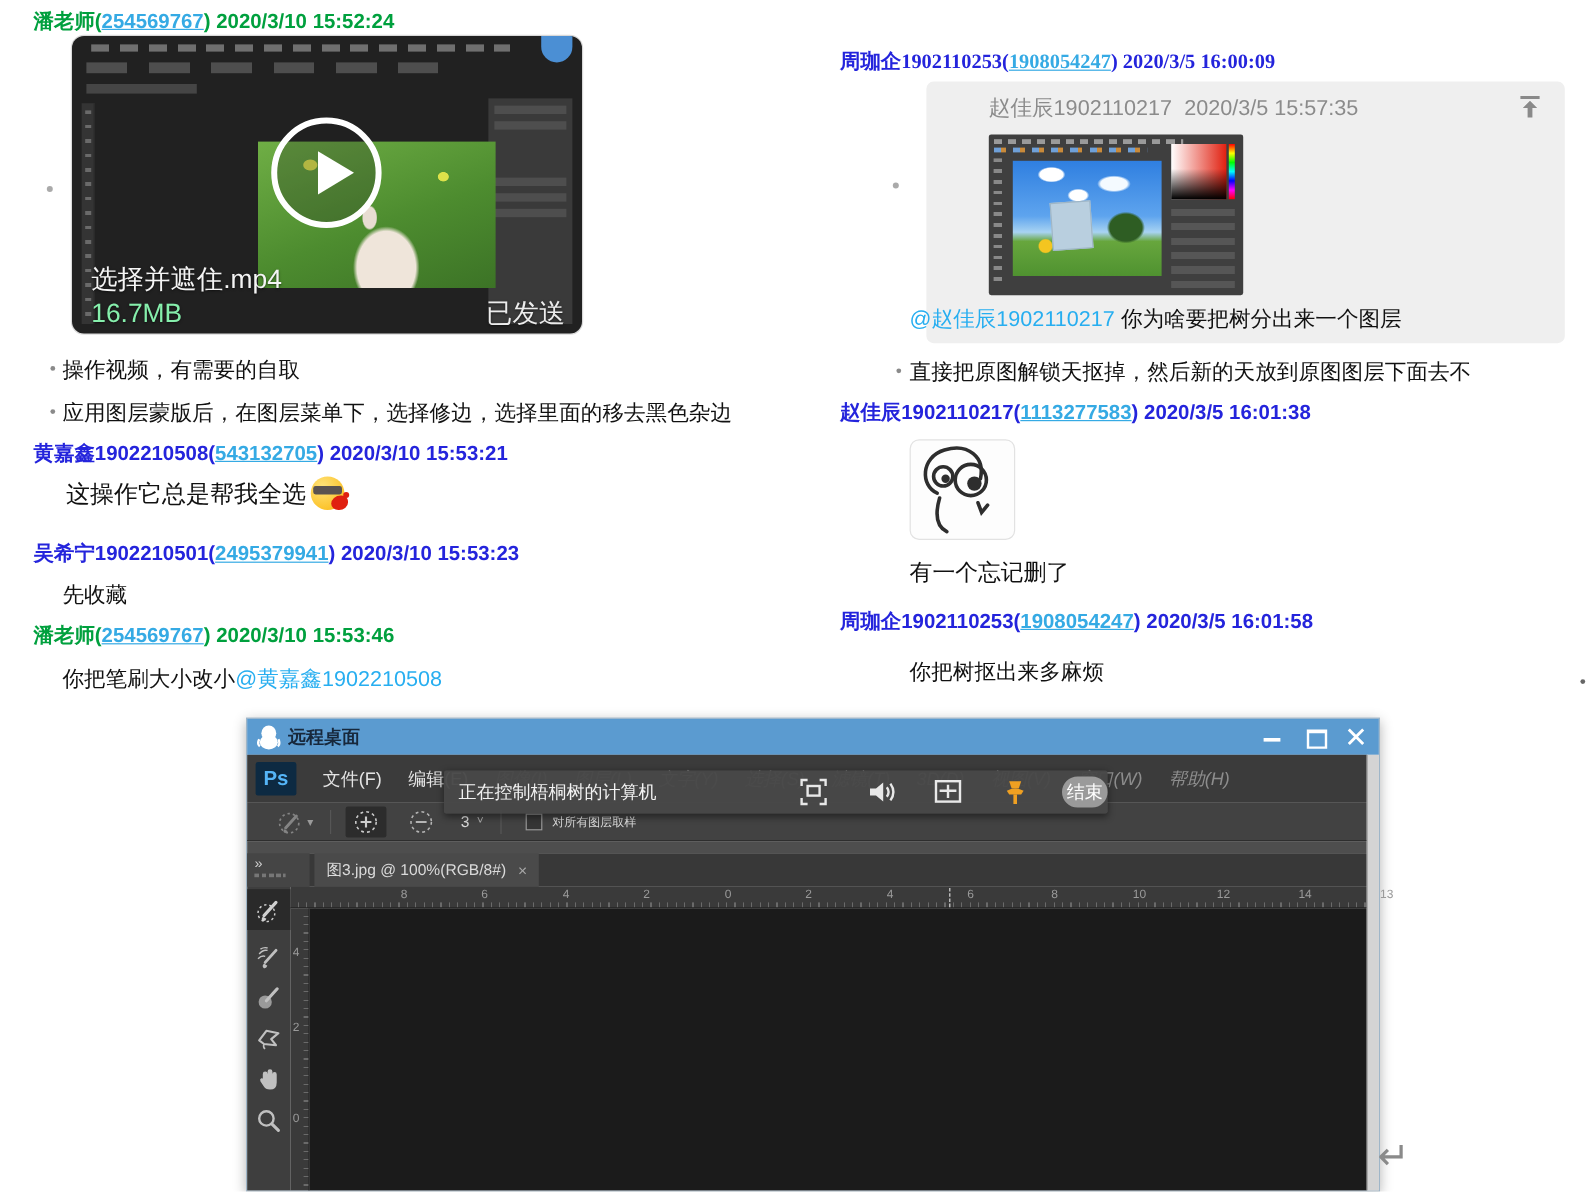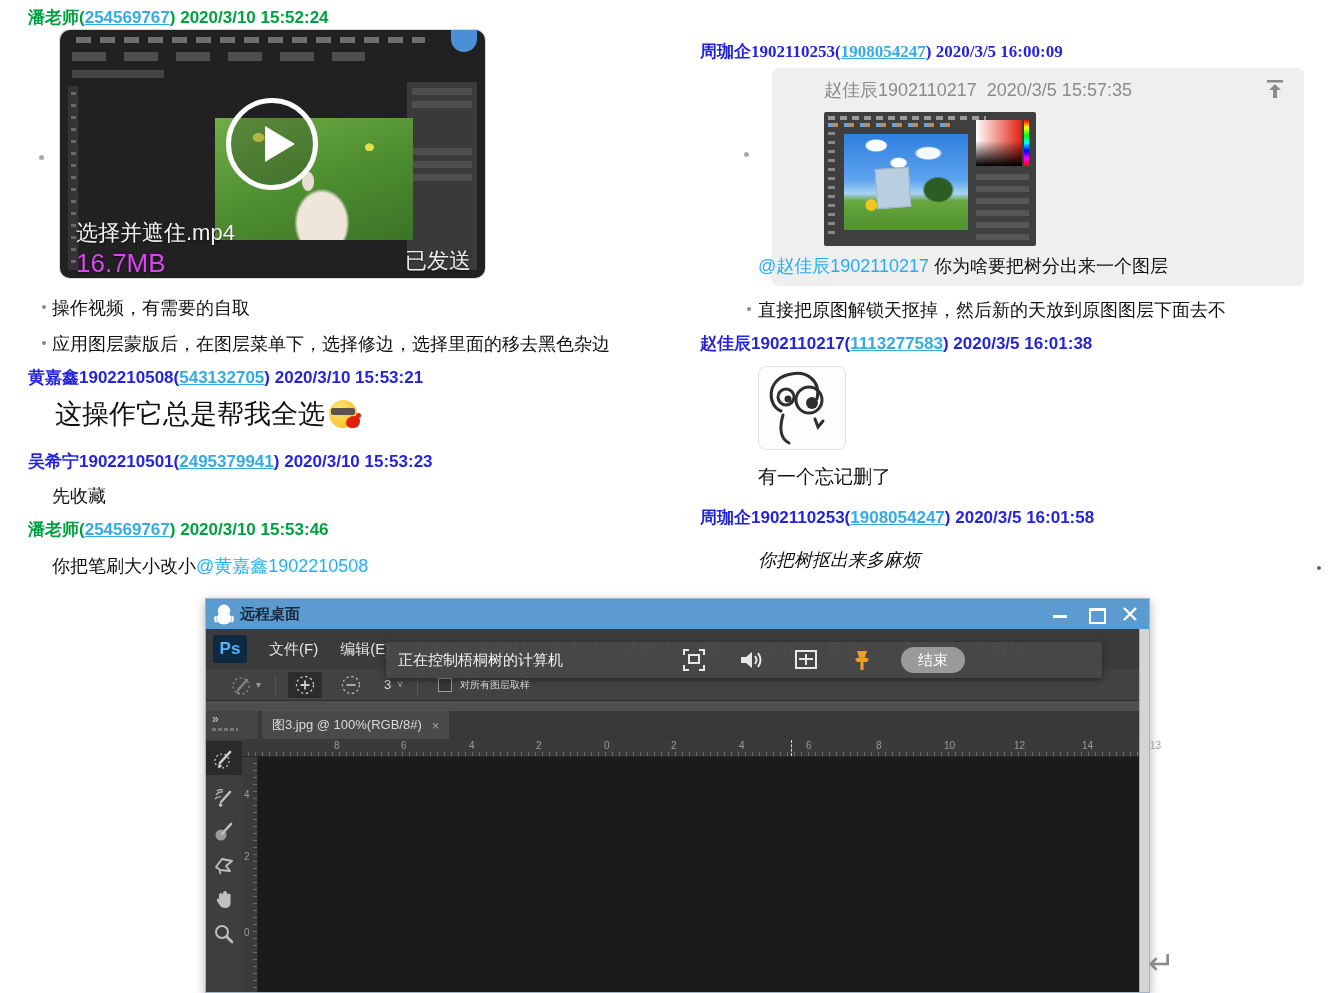--- a/index.html
+++ b/index.html
@@ -10,21 +10,21 @@
   
   .msg-header { position:absolute; font-size:17px; font-weight:bold; white-space:nowrap; }
   .hdr-green { color:#00A03E; }
   .hdr-blue  { color:#2424DC; }
   .qq-link { color:#35AAE4; text-decoration:underline; cursor:pointer; }
   .paren-wrap::before { content:"("; } .paren-wrap::after { content:")"; }
   .msg-line { position:absolute; font-size:18px; color:#111; white-space:nowrap; }
   .bullet { position:absolute; width:4px; height:4px; background:#8a8a8a; border-radius:50%; }
   .side-dot { position:absolute; width:5px; height:5px; background:#aaa; border-radius:50%; }
   .mention { color:#27AEF0; cursor:pointer; }
-  .big-line { position:absolute; font-size:27px; color:#111; white-space:nowrap; display:flex; align-items:center; }
+  .big-line { position:absolute; font-size:20px; color:#111; white-space:nowrap; display:flex; align-items:center; }
 
   
   .emoji { display:inline-block; width:30px; height:30px; position:relative; margin-left:3px; }
   .emoji .face { position:absolute; inset:1px; border-radius:50%;
      background:radial-gradient(circle at 35% 30%, #ffe37a, #fcc42d 70%, #eda912); }
   .emoji .shades { position:absolute; left:3px; right:3px; top:9px; height:7px; background:#5b5350;
      border-radius:2px; }
   .emoji .blood { position:absolute; right:-2px; bottom:1px; width:14px; height:12px; background:#e02010;
      border-radius:60% 40% 55% 45%; }
   .emoji .blood::after { content:""; position:absolute; right:-1px; top:-3px; width:5px; height:5px;
@@ -52,21 +52,21 @@
        radial-gradient(7px 6px at 78% 24%, #dde24a 0 60%, transparent 70%),
        radial-gradient(42px 52px at 54% 86%, #efe5da 0 58%, rgba(239,229,218,0) 66%),
        radial-gradient(10px 16px at 47% 52%, #e8ddd2 0 55%, transparent 65%),
        linear-gradient(160deg,#6fae45, #4d8c2f 55%, #3c7326); }
   .vc-play { position:absolute; left:166px; top:68px; width:92px; height:92px; border:5px solid #fff;
      border-radius:50%; background:rgba(30,30,30,.25); cursor:pointer; }
   .vc-play::after { content:""; position:absolute; left:34px; top:23px;
      border-left:30px solid #fff; border-top:18px solid transparent; border-bottom:18px solid transparent; }
   .vc-filename { position:absolute; left:16px; top:188px; font-size:22px; color:#f4f4f4;
      text-shadow:0 1px 2px rgba(0,0,0,.6); }
-  .vc-size { position:absolute; left:16px; top:218px; font-size:26px; color:#d946ef;
+  .vc-size { position:absolute; left:16px; top:218px; font-size:22px; color:#86efac;
      text-shadow:0 1px 2px rgba(0,0,0,.6); }
   .vc-status { position:absolute; right:14px; top:216px; font-size:22px; color:#ececec;
      text-shadow:0 1px 2px rgba(0,0,0,.6); }
 
   
   .quote-box { position:absolute; left:728px; top:68px; width:532px; height:218px; background:#efefef;
      border-radius:6px;margin-left:44px; }
   .quote-hdr { position:absolute; left:52px; top:10px; font-size:18px; color:#8b8b8b; white-space:nowrap; }
   .jump-icon { position:absolute; right:18px; top:10px; width:22px; height:22px; cursor:pointer; }
   .ps-thumb { position:absolute; left:52px; top:44px; width:212px; height:134px; background:#3f3f3f;
@@ -114,21 +114,21 @@
      border:2px solid #fff; border-top-width:3px; }
   .wb-close svg { position:absolute; left:9px; top:7px; }
 
   .ps-menubar { position:absolute; left:0; top:30px; right:10px; height:40px; background:#3b3b3b;
      display:flex; align-items:center; }
   .ps-logo { width:34px; height:28px; margin-left:7px; background:#0d2a42; color:#55b5f7; font-weight:bold;
      font-size:17px; display:flex; align-items:center; justify-content:center; border-radius:2px; }
   .menu-item { font-size:15px; color:#e4e4e4; margin-left:22px; white-space:nowrap; cursor:pointer; }
   .menu-item.dim { color:#8d8d8d;font-style:italic; }
 
-  .ctl-overlay { position:absolute; left:180px; top:43px; width:716px; height:36px;
+  .ctl-overlay { position:absolute; left:164px; top:43px; width:553px; height:36px;
      background:rgba(72,72,72,.96); border-radius:2px; box-shadow:0 2px 6px rgba(0,0,0,.45);
      display:flex; align-items:center; z-index:5; }
   .ctl-text { color:#f2f2f2; font-size:15px; margin-left:12px; white-space:nowrap; }
   .ctl-icon { width:26px; height:26px; margin-left:30px; cursor:pointer; flex:0 0 auto; }
   .ctl-end { margin-left:26px; width:64px; height:26px; border-radius:13px; background:#9a9a9a;
      color:#fff; font-size:15px; display:flex; align-items:center; justify-content:center; cursor:pointer; }
 
   .ps-optionsbar { position:absolute; left:0; top:70px; right:10px; height:32px; background:#424242;
      border-bottom:1px solid #2e2e2e; display:flex; align-items:center; }
   .opt-brush { margin-left:24px; opacity:.55; }
@@ -302,21 +302,21 @@
     <circle cx="29" cy="32" r="3.5" fill="#2e2e2e"></circle>
     <circle cx="53" cy="36" r="6" fill="#2e2e2e"></circle>
   </svg>
 </div>
 <div class="msg-line" style="left:758px; top:464px; font-size:19px;">有一个忘记删了</div>
 
 <div class="msg-header hdr-blue" style="left:700px; top:506px;">
   <span>周珈企1902110253</span><span class="paren-wrap"><span class="qq-link">1908054247</span></span>
   <span>2020/3/5 16:01:58</span>
 </div>
-<div class="msg-line" style="left:758px; top:548px;font-style:italic;">你把树抠出来多麻烦</div>
+<div class="msg-line" style="left:758px; top:548px;">你把树抠出来多麻烦</div>
 <div class="edge-dot"></div>
 
 <div class="rdp">
 
   <div class="rdp-titlebar">
     <svg class="qq-icon" viewBox="0 0 20 22">
       <ellipse cx="10" cy="8" rx="6.2" ry="6.5" fill="#fff"></ellipse>
       <ellipse cx="10" cy="15.5" rx="7.5" ry="6" fill="#fff"></ellipse>
       <path d="M2 13 q -2 4 0.5 6 M18 13 q 2 4 -0.5 6" stroke="#fff" stroke-width="2" fill="none"></path>
     </svg>

